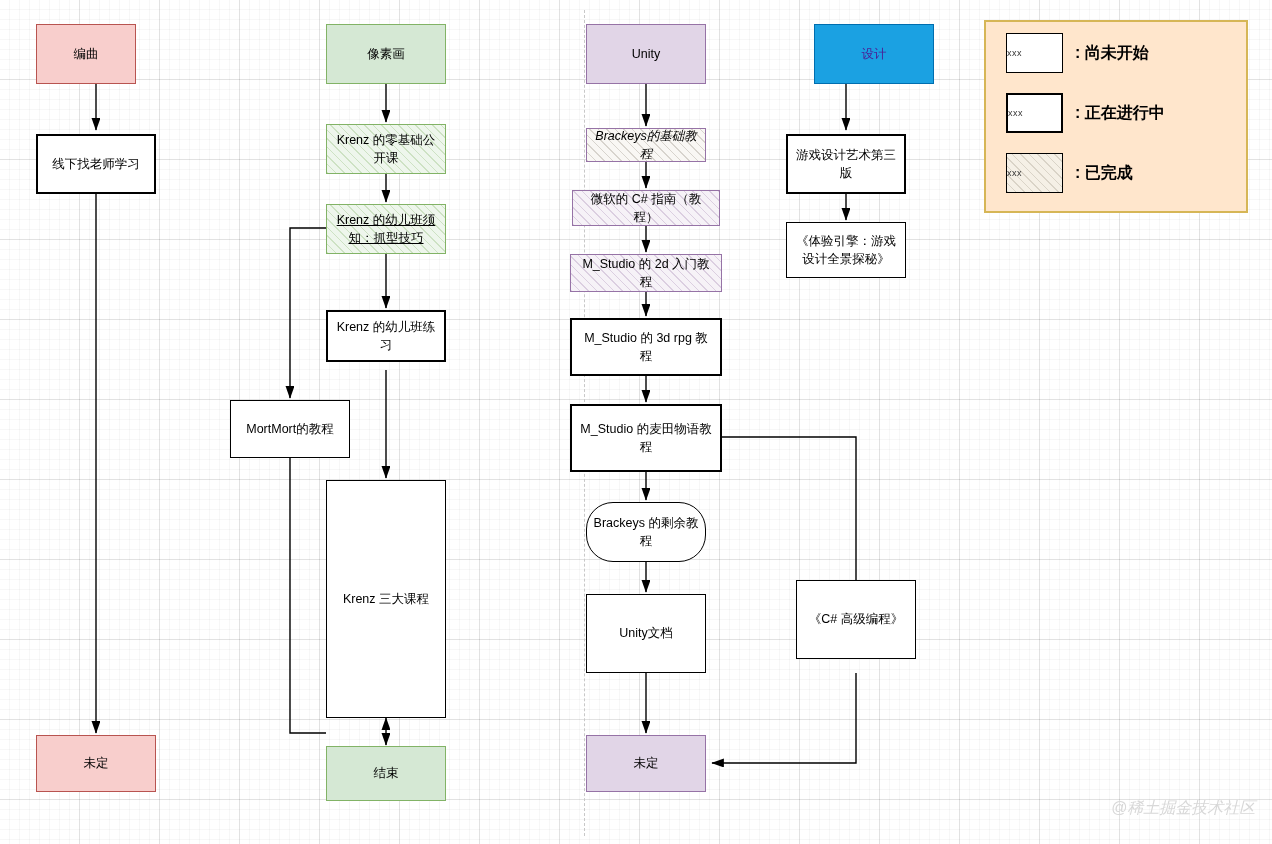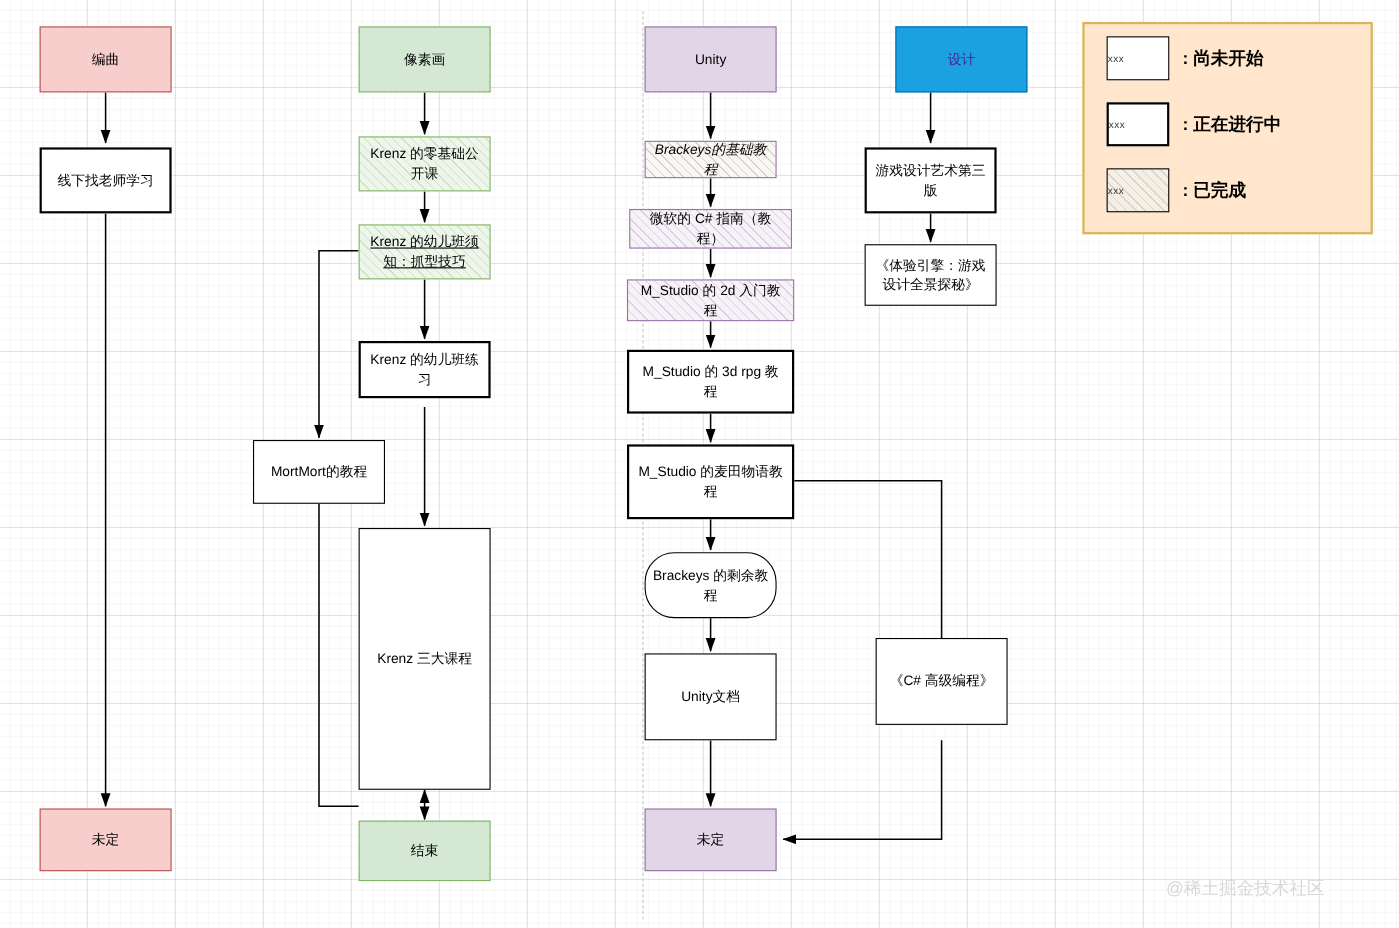--- a/index.html
+++ b/index.html
@@ -167,21 +167,21 @@
 
       <path d="M722,437 L856,437 L856,592" marker-end="url(#arrow)"></path>
 
       <path d="M856,673 L856,763 L712,763" marker-end="url(#arrow)"></path>
 
       <path d="M846,84 L846,130" marker-end="url(#arrow)"></path>
       <path d="M846,194 L846,220" marker-end="url(#arrow)"></path>
     </g>
   </svg>
 
-  <div class="node th-pink st-todo" style="left:36px;top:24px;width:120px;height:60px;">
+  <div class="node th-pink st-todo" style="left:36px;top:24px;width:100px;height:60px;">
     <span>编曲</span>
   </div>
   <div class="node st-doing" style="left:36px;top:134px;width:120px;height:60px;">
     <span>线下找老师学习</span>
   </div>
   <div class="node th-pink st-todo" style="left:36px;top:735px;width:120px;height:57px;">
     <span>未定</span>
   </div>
 
   <div class="node th-green st-todo" style="left:326px;top:24px;width:120px;height:60px;">
@@ -264,15 +264,15 @@
     <div class="legend-text">: 正在进行中</div>
   </div>
 
   <div class="legend-row" style="left:1006px;top:153px;">
     <div class="legend-swatch st-done">
       <span>xxx</span>
     </div>
     <div class="legend-text">: 已完成</div>
   </div>
 
-  <div id="watermark" style="left:1060px;top:798px;">@稀土掘金技术社区</div>
+  <div id="watermark" style="left:1111px;top:798px;font-style:italic;">@稀土掘金技术社区</div>
 
 </div>
 
 </body></html>

